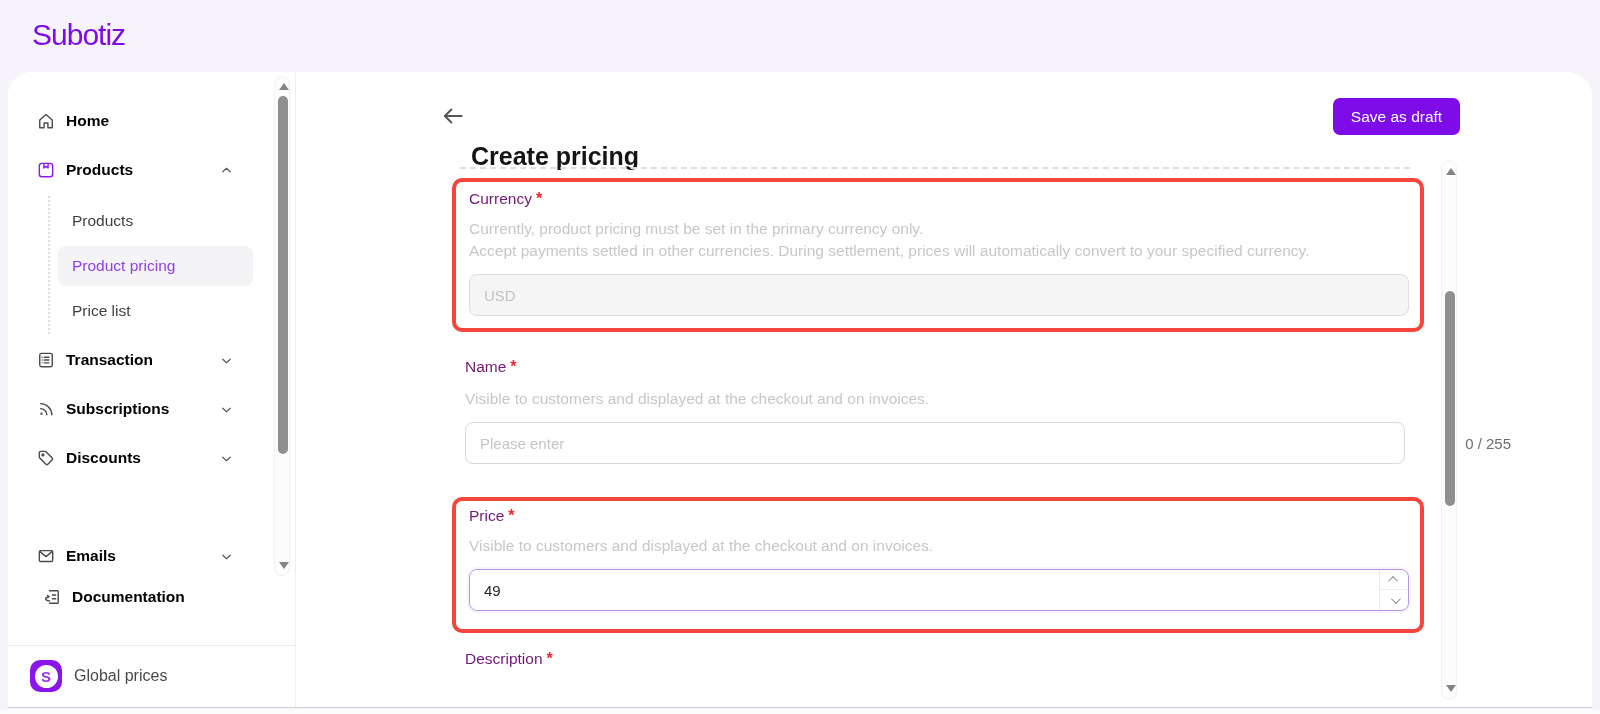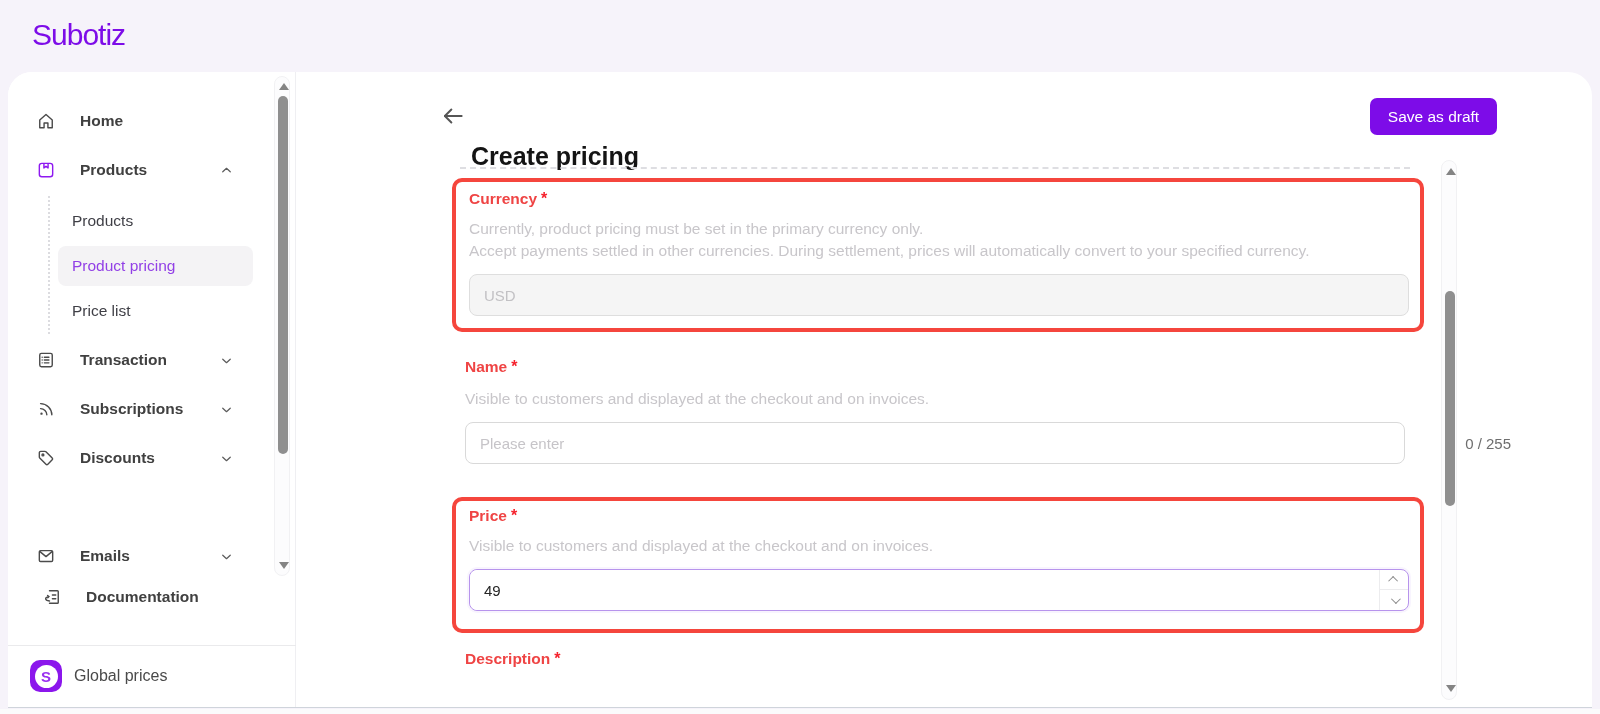--- a/index.html
+++ b/index.html
@@ -12,21 +12,21 @@
 
   
   .card { position:absolute; left:8px; top:72px; width:1584px; height:636px; background:#fff;
           border-radius:24px 24px 0 0; border-bottom:1px solid #CFD4DB; overflow:hidden; }
   .bottom-strip { position:absolute; left:0; top:709px; width:1600px; height:5px; background:#FBFBFC; }
 
   
   .sidebar { position:absolute; left:0; top:0; width:288px; height:636px; border-right:1px solid #EFEFF2; background:#fff; }
   .nav-item { position:absolute; left:0; width:260px; height:40px; display:flex; align-items:center; cursor:pointer; }
   .nav-item .nicon { width:20px; height:20px; margin-left:28px; flex:0 0 20px; display:flex; }
-  .nav-item .nlabel { margin-left:24px; font-size:15.5px; font-weight:600; color:#404040; }
+  .nav-item .nlabel { margin-left:10px; font-size:15.5px; font-weight:600; color:#000000; }
   .nav-item .chev { position:absolute; right:34px; display:flex; }
   .nav-sub { position:absolute; left:50px; width:195px; height:40px; display:flex; align-items:center; border-radius:8px; cursor:pointer; }
   .nav-sub .nlabel { margin-left:14px; font-size:15.5px; font-weight:400; color:#3f3f46; }
   .nav-sub.active { background:#F4F3F5; }
   .nav-sub.active .nlabel { color:#9240E6; }
   .tree-line { position:absolute; left:40px; top:124px; height:138px; border-left:2px dotted #DCDCE0; }
   .side-divider { position:absolute; left:0; top:573px; width:288px; border-top:1px solid #EAEAEC; }
   .store-row { position:absolute; left:0; top:582px; width:288px; height:44px; display:flex; align-items:center; cursor:pointer; }
   .store-badge { width:32px; height:32px; margin-left:22px; border-radius:10px; background:#8B16EC; display:flex; align-items:center; justify-content:center; }
   .store-badge .inner { width:23px; height:23px; border-radius:50%; background:#fff; color:#9A2FF0; font-weight:800; font-size:15px; display:flex; align-items:center; justify-content:center; }
@@ -40,28 +40,28 @@
   .sb-arrow.down { border-top:7px solid #848484; }
   .side-sb { left:266px; top:4px; width:16px; height:500px; }
   .side-sb .sb-thumb { top:19px; height:358px; }
   .main-sb { left:1433px; top:88px; width:16px; height:540px; }
   .main-sb .sb-thumb { top:130px; height:215px; }
 
   
   .back-btn { position:absolute; left:432px; top:31px; width:26px; height:26px; cursor:pointer; display:flex; }
   .page-title { position:absolute; left:463px; top:26px; font-size:25px; font-weight:700; color:#141414;margin-top:44px; }
   .save-btn { position:absolute; left:1325px; top:26px; width:127px; height:37px; background:#7D0CE8; color:#fff;
-              border:none; border-radius:7px; font-size:15.5px; font-family:"Liberation Sans",sans-serif; cursor:pointer;margin-left:37px; }
+              border:none; border-radius:7px; font-size:15.5px; font-family:"Liberation Sans",sans-serif; cursor:pointer; }
 
   
   .dashed-top { position:absolute; left:452px; top:95px; width:950px; border-top:2px dashed #DEDEE2; }
   .hl-box { position:absolute; left:444px; width:972px; border:4px solid #F5463D; border-radius:10px; padding:8px 0 0 13px; }
   .hl-currency { top:106px; height:154px; }
   .hl-price { top:425px; height:136px; padding-top:6px; }
-  .field-label { font-size:15.5px; font-weight:700; color:#ef4444; }
+  .field-label { font-size:15.5px; font-weight:400; color:#701a75; }
   .req { color:#F5222D; margin-left:4px; font-weight:600; }
   .help-text { font-size:15.5px; color:#C8C6CA; line-height:22px; }
   .mt10 { margin-top:10px; } .mt12 { margin-top:12px; }
 
   .text-input { width:940px; height:42px; border:1px solid #D9D9D9; border-radius:8px; padding:0 14px;
                 font-size:15px; font-family:"Liberation Sans",sans-serif; color:#262626; background:#fff; outline:none; }
   .text-input::placeholder { color:#C6C4C8; }
   .text-input:disabled { background:#F5F5F5; border-color:#DEDEDE; color:#C2C1C4; }
 
   .name-block { position:absolute; left:457px; top:286px; }

